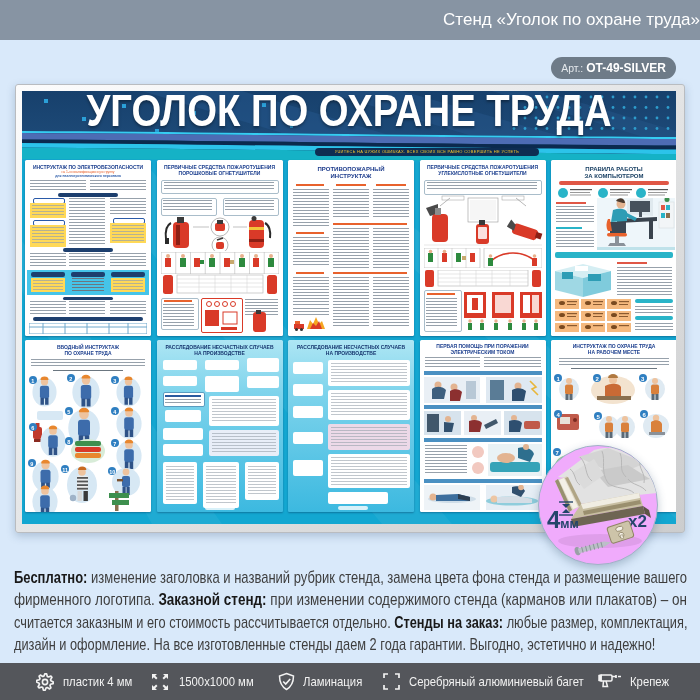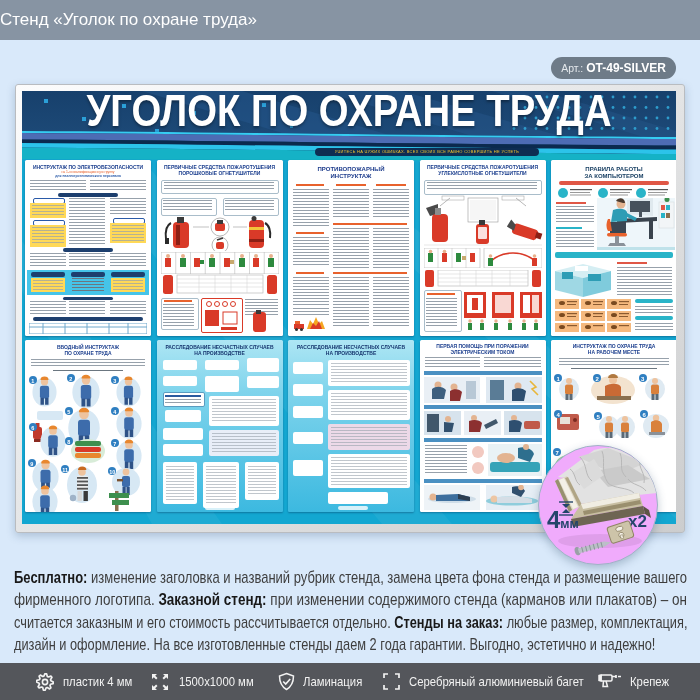--- a/index.html
+++ b/index.html
@@ -1,17 +1,17 @@
 <!DOCTYPE html>
 <html><head><meta charset="utf-8">
 <style>
 html,body{margin:0;padding:0}
 body{width:700px;height:700px;background:#d9e9fa;font-family:"Liberation Sans",sans-serif;position:relative;overflow:hidden}
 .abs{position:absolute}
-.top{left:0;top:0;width:700px;height:40px;background:#8794a3;color:#fff;font-size:17px;text-align:left;line-height:39px}
+.top{left:0;top:0;width:700px;height:40px;background:#8794a3;color:#fff;font-size:17px;text-align:right;line-height:39px}
 .badge{right:24px;top:57px;height:22px;background:#6e7b88;border-radius:11px;color:#e4e8ec;font-size:10.5px;line-height:22px;padding:0 10px}
 .badge b{font-size:12px;color:#fff}
 .stand{left:15px;top:84px;width:668px;height:447px;background:linear-gradient(145deg,#fcfcfc 0%,#e9eaeb 40%,#cccdce 100%);border-radius:3px;box-shadow:0 3px 9px rgba(40,70,110,.25);border:1px solid #b9bcc0}
 .face{left:6px;top:6px;width:654px;height:433px;overflow:hidden;background:linear-gradient(180deg,#17406c 0px,#1d4a78 48px,#17b0cd 60px,#17a6d6 120px,#129dd6 260px,#0f95d0 420px,#0f98d4 433px)}
 .title{left:0;top:-5px;width:654px;text-align:center;color:#fff;font-weight:bold;font-size:44px;letter-spacing:0;text-shadow:0 2px 3px rgba(0,0,0,.35);transform:scaleX(.87)}
 .subpill{left:293px;top:57px;width:224px;height:8px;background:#0e2d52;border-radius:4px;color:#f7c52e;font-size:4px;text-align:center;line-height:8px;letter-spacing:.3px}
 .po{background:#fff;border-radius:1.5px;box-shadow:0 1px 2px rgba(0,30,70,.35);overflow:hidden}
 .pt{position:absolute;text-align:center;color:#1c3f8e;font-weight:bold;font-size:5px;line-height:5.8px;left:0;right:0;white-space:nowrap}
 .tx{position:absolute;background:repeating-linear-gradient(to bottom,#97a1ab 0px,#97a1ab 1px,transparent 1px,transparent 3px)}
 .txd{position:absolute;background:repeating-linear-gradient(to bottom,#6b7680 0px,#6b7680 1px,transparent 1px,transparent 3px)}

